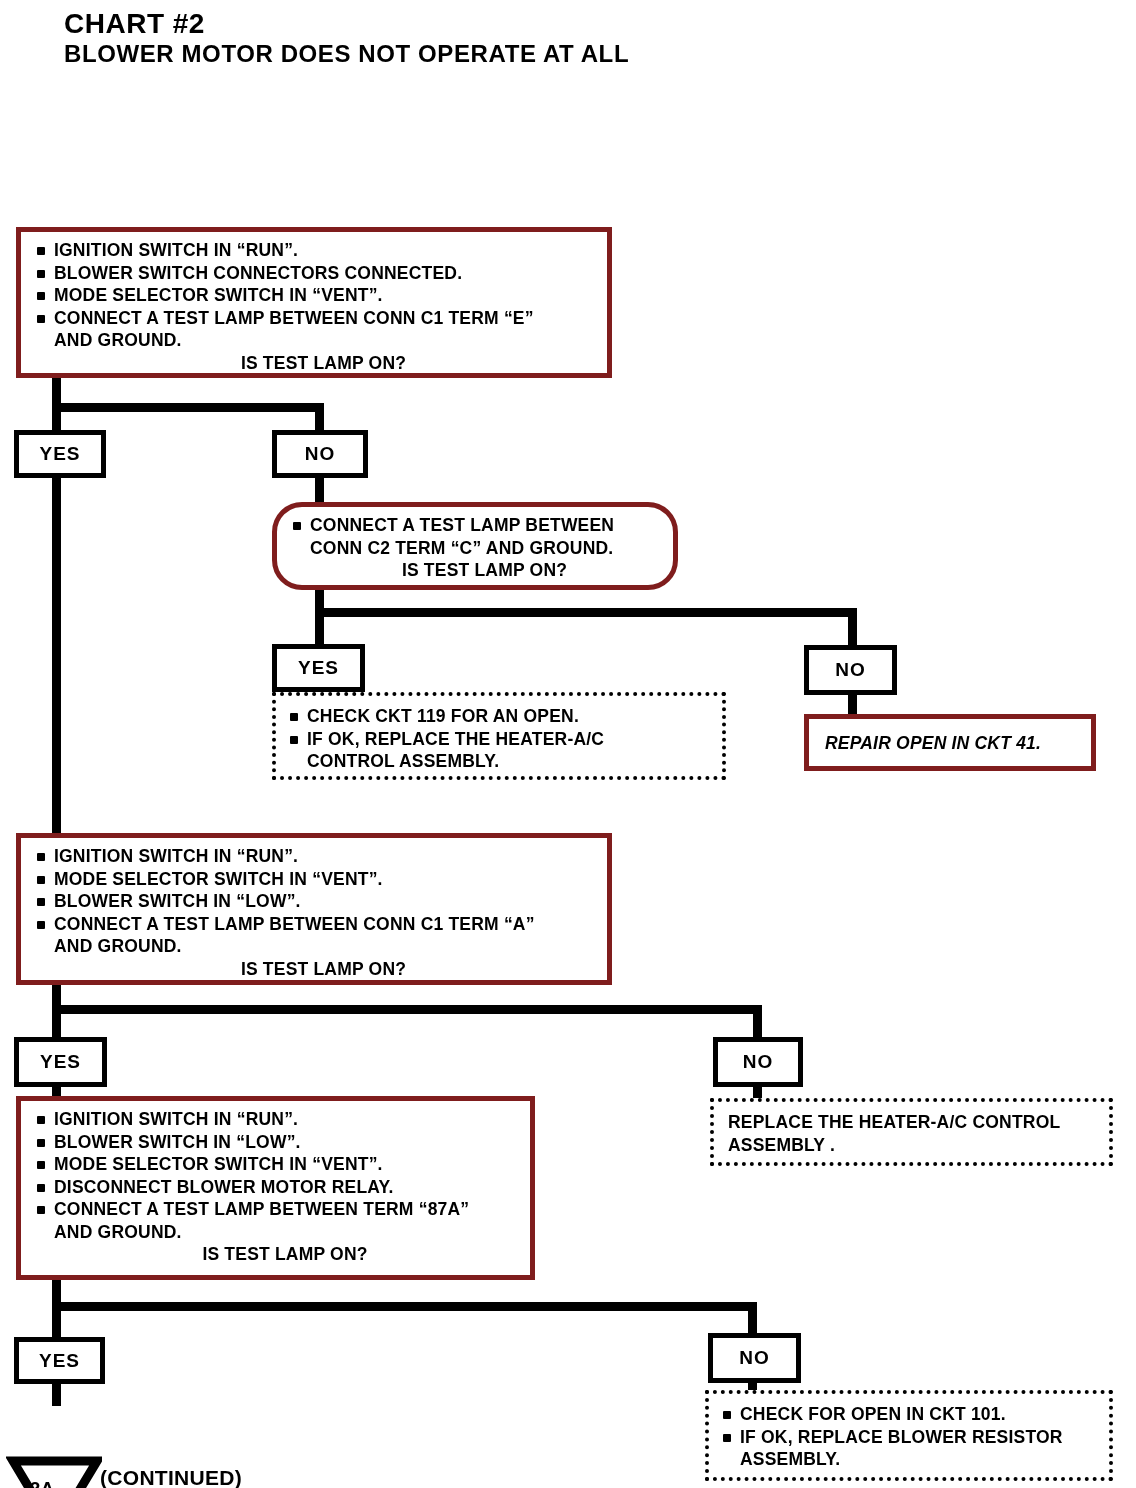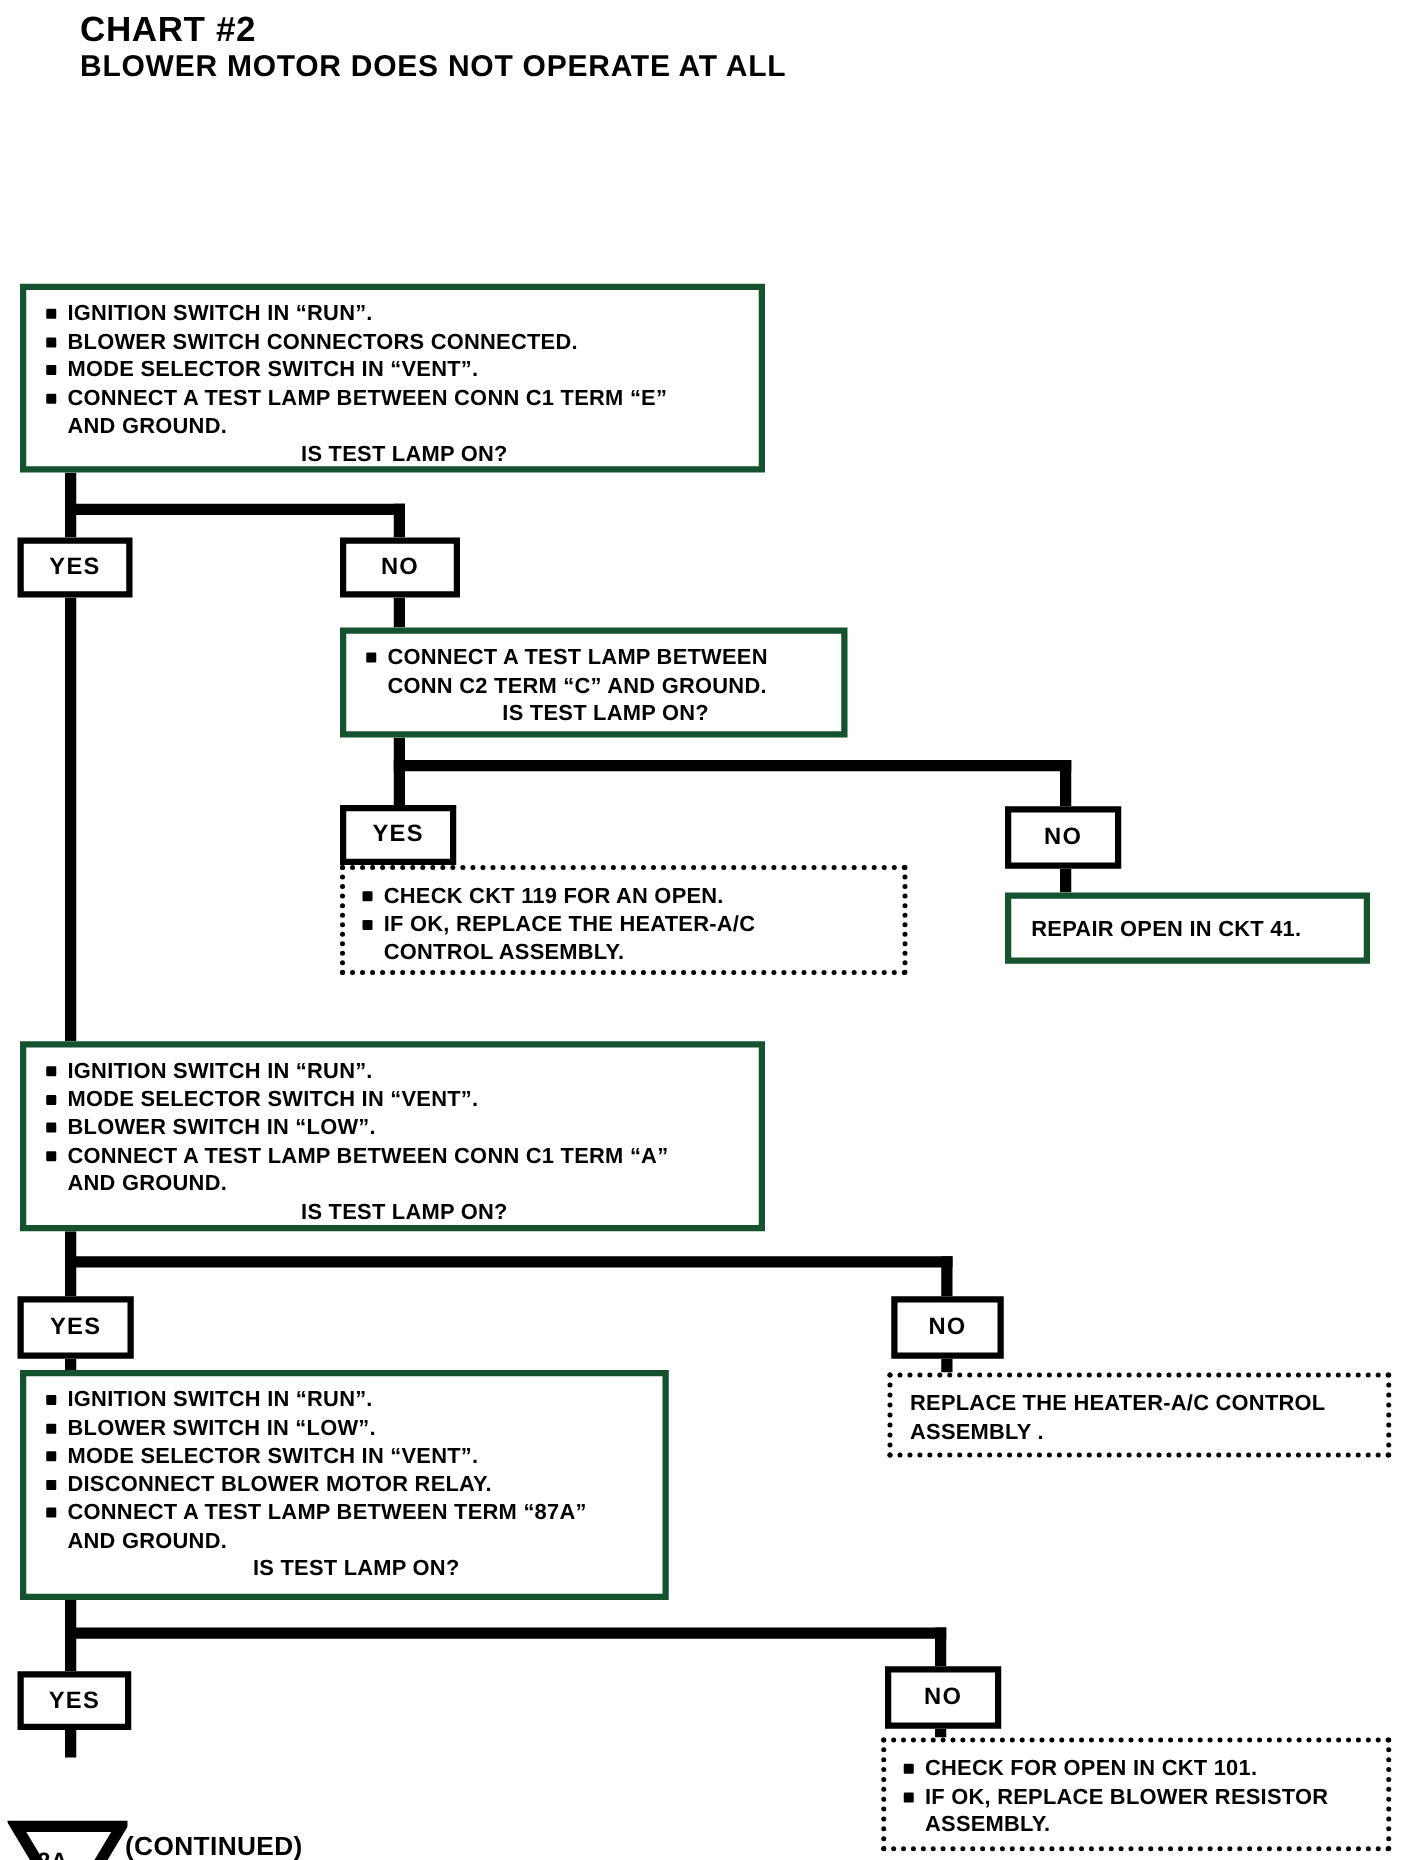--- a/index.html
+++ b/index.html
@@ -8,29 +8,29 @@
     width:1136px; height:1488px; position:relative; overflow:hidden;
     font-family:"Liberation Sans", sans-serif; font-weight:bold; color:#000;
   }
   .header { position:absolute; top:8px; left:64px; width:1072px; text-align:left; }
   .title { font-size:28px; letter-spacing:.5px; }
   .subtitle { font-size:24px; letter-spacing:.6px; margin-top:0; }
 
   .line { position:absolute; background:#000; }
 
   .node {
-    position:absolute; background:#fff; border:5px solid #14532d;
+    position:absolute; background:#fff; border:5px solid #7f1d1d;
     padding:7px 14px 6px 16px; font-size:17.5px; line-height:22.5px; letter-spacing:.2px;
   }
   .node.dotted { border:4px dotted #000; padding:9px 12px 6px 14px; }
   .row { display:flex; align-items:flex-start; }
   .bullet { flex:0 0 8px; width:8px; height:8px; background:#000; border-radius:1px; margin:8px 9px 0 0; }
   .txt { white-space:pre-line; }
   .q { padding-left:17px;justify-content:center; }
-  .plain { display:flex; align-items:center; }
+  .plain { display:flex; align-items:center;font-style:italic; }
 
   .yn {
     position:absolute; background:#fff; border:5px solid #000;
     display:flex; align-items:center; justify-content:center;
     font-size:19px; letter-spacing:1px;
   }
 
   .tri-wrap { position:absolute; left:6px; top:1452px; width:96px; height:86px; }
   .continued { position:absolute; left:100px; top:1466px; font-size:21px; letter-spacing:.3px; }
   svg text { font-family:"Liberation Sans", sans-serif; font-weight:bold; }
@@ -87,21 +87,21 @@
   </div>
 </div>
 
 <div class="yn" style="left:14px;top:430px;width:92px;height:48px;">
   <span>YES</span>
 </div>
 <div class="yn" style="left:272px;top:430px;width:96px;height:48px;">
   <span>NO</span>
 </div>
 
-<div class="node" style="left:272px;top:502px;width:406px;height:88px;">
+<div class="node" style="left:272px;top:502px;width:406px;height:88px;border-radius:30px;">
   <div class="row">
     <span class="bullet"></span>
     <span class="txt">CONNECT A TEST LAMP BETWEEN
 CONN C2 TERM “C” AND GROUND.</span>
   </div>
   <div class="row q">
     <span class="txt">IS TEST LAMP ON?</span>
   </div>
 </div>
 

